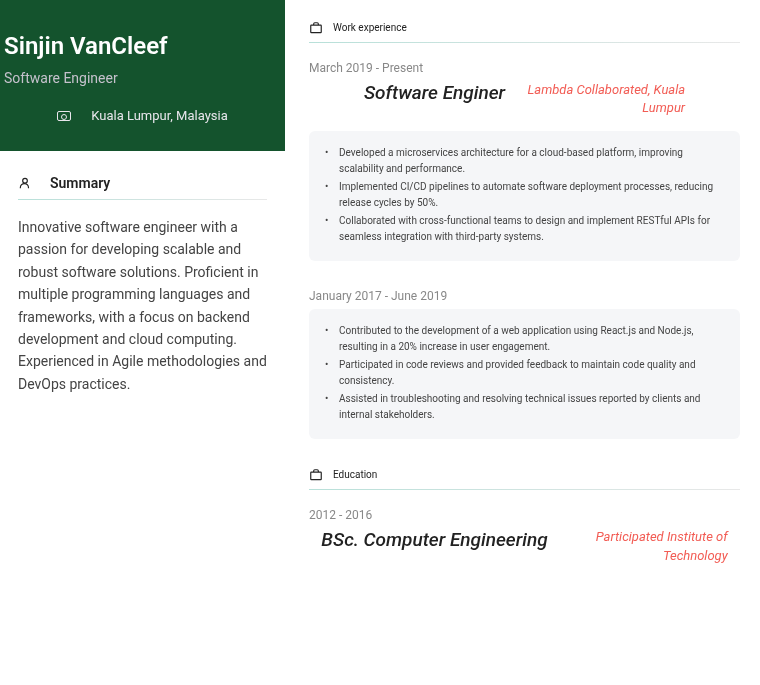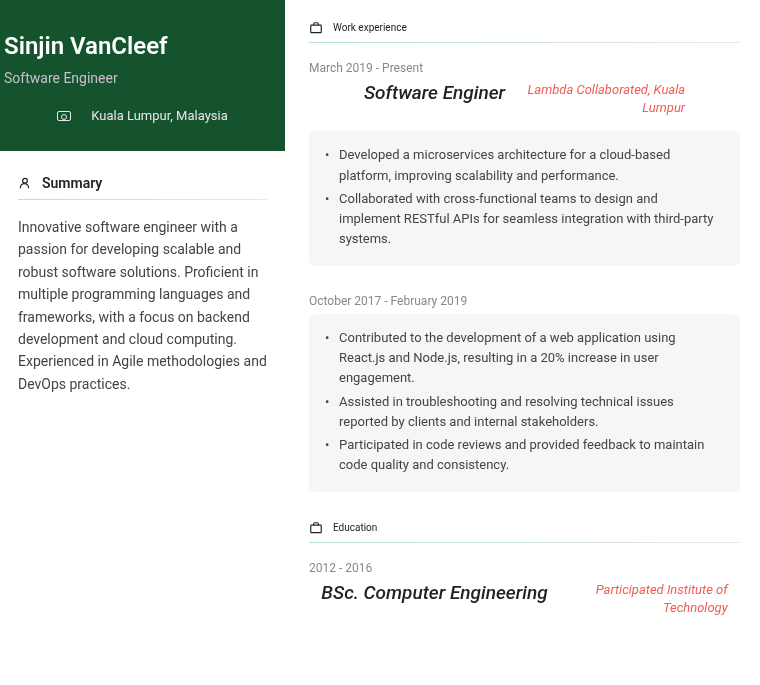--- a/index.html
+++ b/index.html
@@ -62,21 +62,21 @@
       height: 4px;
       border: 1px solid #e8e6ec;
       border-radius: 50%;
     }
     .summary-section {
       padding: 24px 18px;
     }
     .section-header {
       display: flex;
       align-items: center;
-      gap: 10px;
+      gap: 18px;
       margin-bottom: 8px;
     }
     .person-icon {
       width: 14px;
       height: 14px;
       display: flex;
       align-items: center;
       justify-content: center;
     }
     .person-icon svg { width: 14px; height: 14px; }
@@ -151,21 +151,21 @@
     .job-details {
       background: #f5f6f8;
       border-radius: 6px;
       padding: 14px 18px 14px 14px;
     }
     .job-details ul {
       list-style: none;
       padding-left: 16px;
     }
     .job-details li {
-      font-size: 13px;
+      font-size: 10px;
       line-height: 1.55;
       color: #444;
       position: relative;
       margin-bottom: 3px;
     }
     .job-details li::before {
       content: '•';
       position: absolute;
       left: -14px;
       color: #444;
@@ -216,32 +216,33 @@
 
     <div class="job">
       <div class="job-dates">March 2019 - Present</div>
       <div class="job-header">
         <div class="job-title">Software Enginer</div>
         <div class="job-company">Lambda Collaborated, Kuala Lumpur</div>
       </div>
       <div class="job-details">
         <ul>
           <li>Developed a microservices architecture for a cloud-based platform, improving scalability and performance.</li>
+          <li>Implemented CI/CD pipelines to automate software deployment processes, reducing release cycles by 50%.</li>
           <li>Collaborated with cross-functional teams to design and implement RESTful APIs for seamless integration with third-party systems.</li>
         </ul>
       </div>
     </div>
 
     <div class="job">
-      <div class="job-dates">October 2017 - February 2019</div>
+      <div class="job-dates">January 2017 - June 2019</div>
       <div class="job-details">
         <ul>
           <li>Contributed to the development of a web application using React.js and Node.js, resulting in a 20% increase in user engagement.</li>
+          <li>Participated in code reviews and provided feedback to maintain code quality and consistency.</li>
           <li>Assisted in troubleshooting and resolving technical issues reported by clients and internal stakeholders.</li>
-          <li>Participated in code reviews and provided feedback to maintain code quality and consistency.</li>
         </ul>
       </div>
     </div>
 
     <div class="education-section">
       <div class="main-section-header">
         <span class="briefcase-icon">
           <svg viewBox="0 0 24 24" fill="none" stroke="#222" stroke-width="2">
               <rect x="3" y="7" width="18" height="13" rx="1"></rect>
               <path d="M8 7V5a2 2 0 0 1 2-2h4a2 2 0 0 1 2 2v2"></path>

